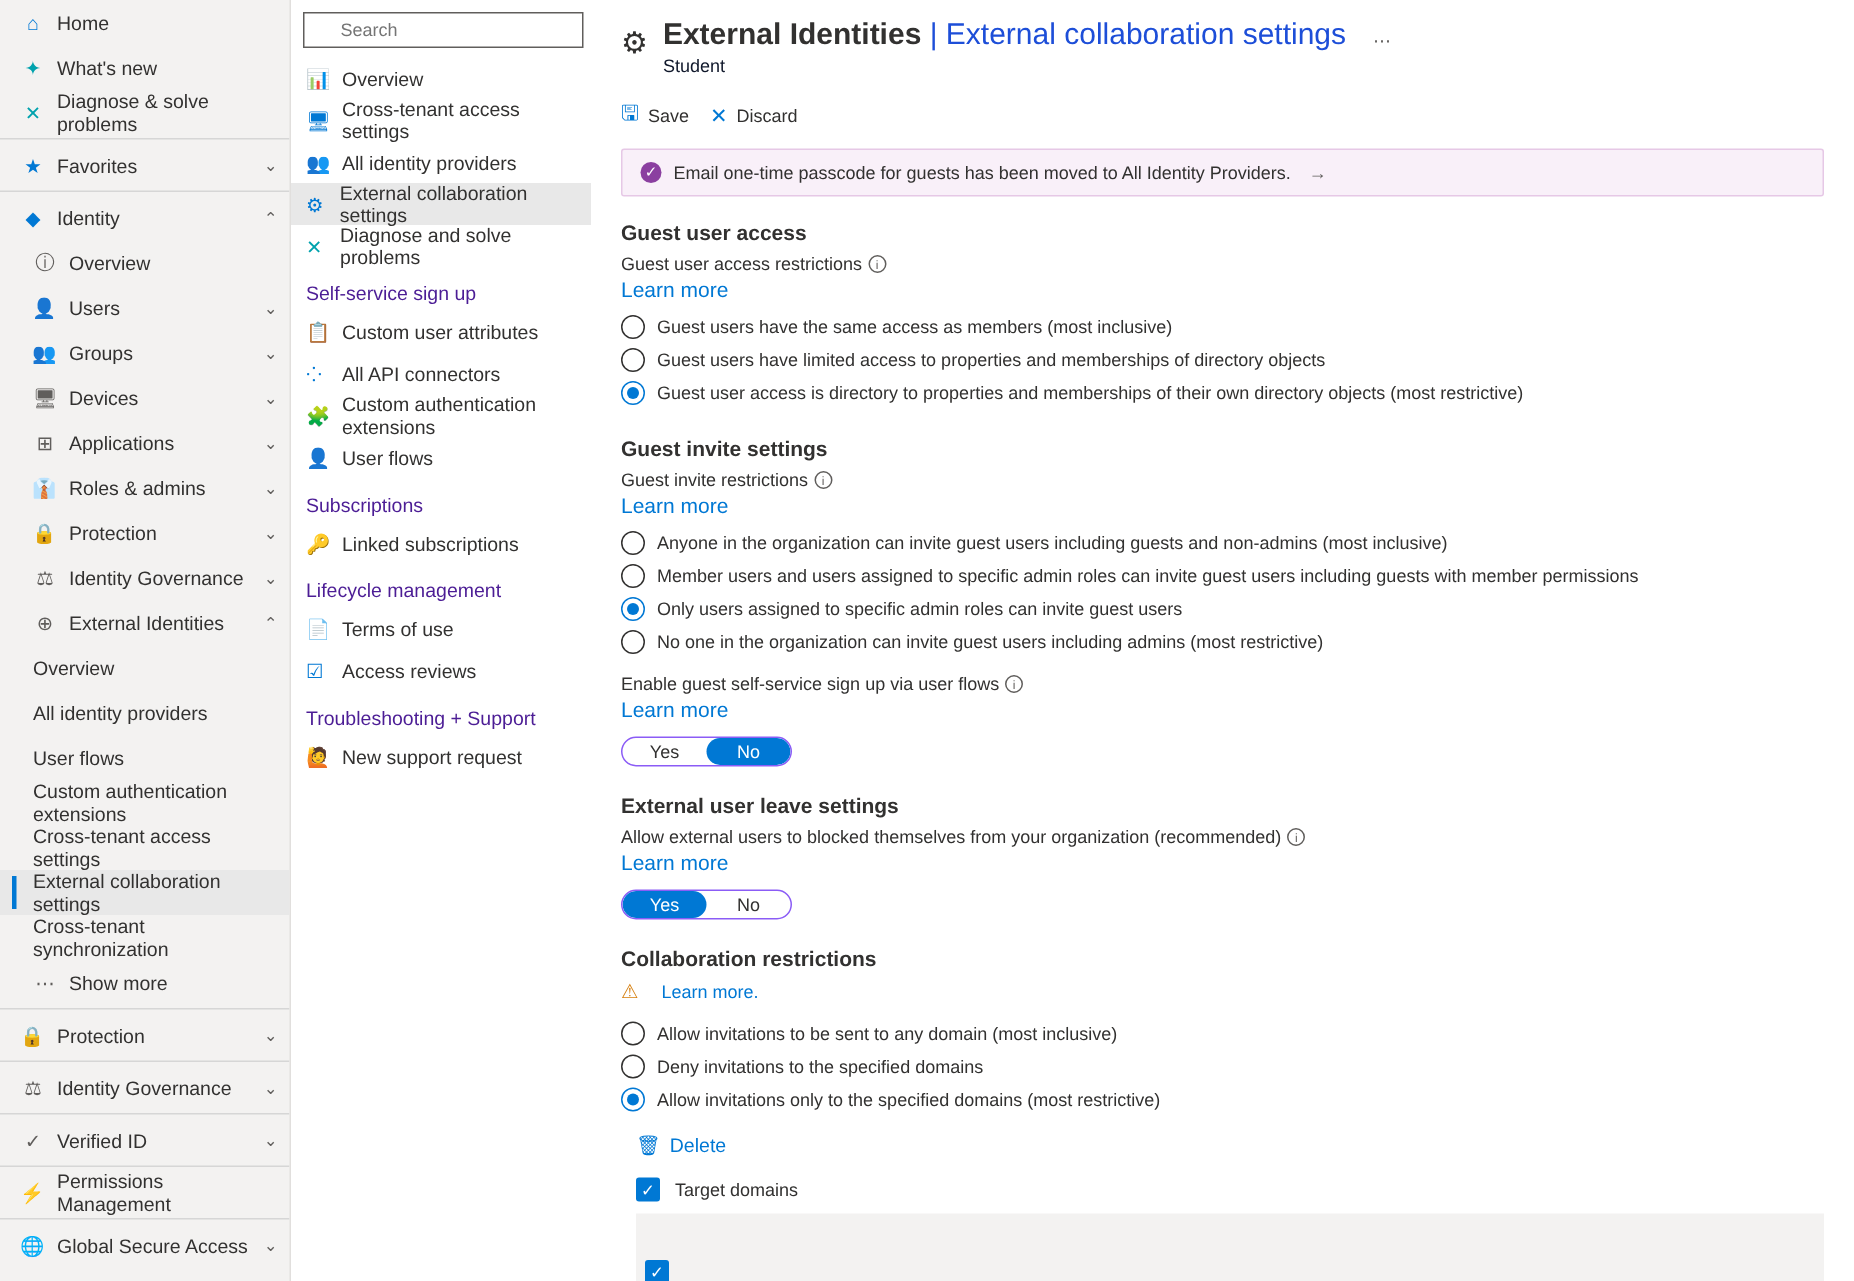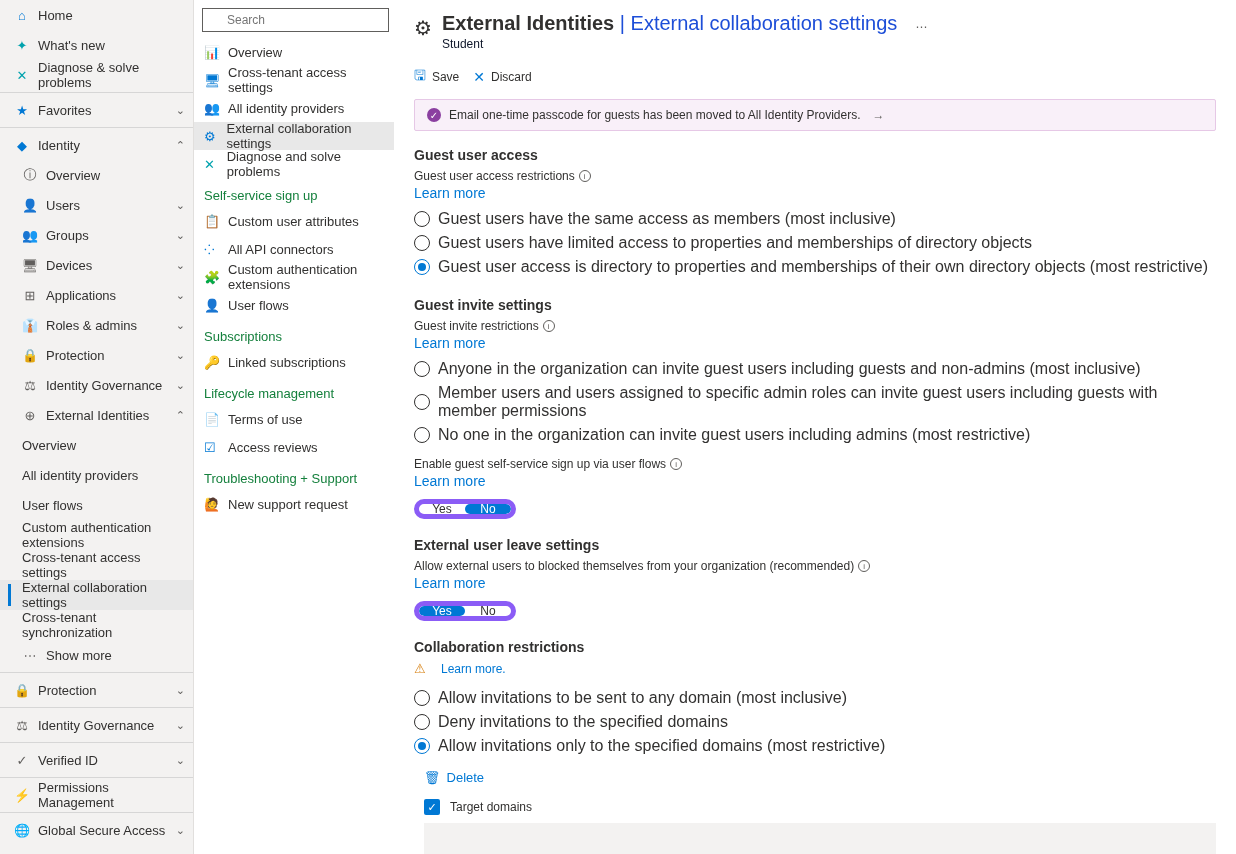--- a/index.html
+++ b/index.html
@@ -17,21 +17,21 @@
 .nav-item.selected::before { content:""; position:absolute; left:8px; top:4px; bottom:4px; width:3px; background:#0078d4; }
 .nav-divider { height: 1px; background: #d6d6d6; margin: 2px 0; }
 .sidebar2 .search-row { display:flex; align-items:flex-end; padding: 0 8px 6px 8px; gap:6px; }
 .sidebar2 .search { flex:1; border:1px solid #605e5c; height:24px; padding:0 6px 0 24px; font-size:12px; background:#fff; position:relative; }
 .search-wrap { position:relative; flex:1; }
 .search-wrap .sicon { position:absolute; left:6px; top:4px; color:#605e5c; font-size:13px; }
 .sb2-item { display:flex; align-items:center; padding: 5px 10px; cursor:pointer; height:28px; }
 .sb2-item.active { background:#e8e8e8; }
 .sb2-item .icon { width:16px; margin-right:8px; font-size:13px; display:inline-flex; }
 .sb2-item .label { font-size:13px; }
-.sb2-heading { padding: 10px 10px 4px 10px; font-size:13px; color:#15803d; font-weight:400; }
+.sb2-heading { padding: 10px 10px 4px 10px; font-size:13px; color:#4c1d95; font-weight:400; }
 .header { padding: 12px 20px 8px 20px; display:flex; align-items:flex-start; gap:10px; }
 .header .gear { font-size:20px; margin-top:4px; }
 .header h1 { font-size:20px; font-weight:600; }
 .header h1 .light { font-weight:400; color:#1d4ed8; }
 .header .sub { font-size:12px; color:#0f172a; margin-top:2px; }
 .header .dots { margin-left:8px; color:#605e5c; cursor:pointer; margin-top:8px; }
 .toolbar { display:flex; gap:14px; padding: 6px 20px 10px 20px; }
 .toolbar .tbtn { display:flex; align-items:center; gap:6px; cursor:pointer; color:#323130; }
 .toolbar .tbtn .ticon { color:#0078d4; font-size:14px; }
 .banner { margin: 0 20px 16px 20px; background:#f9f0f9; border:1px solid #e6c8e6; padding:8px 12px; display:flex; align-items:center; gap:8px; border-radius:2px; }
@@ -39,22 +39,22 @@
 .banner .arrow { color:#605e5c; margin-left:4px; cursor:pointer; }
 .section { padding: 0 20px 18px 20px; }
 .section h2 { font-size:14px; font-weight:600; margin-bottom:6px; }
 .section .subtitle { font-size:12px; color:#323130; display:flex; align-items:center; gap:4px; }
 .section .info { width:12px; height:12px; border:1px solid #605e5c; border-radius:50%; display:inline-flex; align-items:center; justify-content:center; font-size:8px; color:#605e5c; }
 .learnmore { color:#0078d4; font-size:14px; cursor:pointer; display:inline-block; margin-top:2px; margin-bottom:6px; }
 .radio-row { display:flex; align-items:center; gap:8px; padding:3px 0; }
 .radio { width:16px; height:16px; border:1px solid #323130; border-radius:50%; display:inline-flex; align-items:center; justify-content:center; flex-shrink:0; }
 .radio.checked { border-color:#0078d4; }
 .radio.checked::after { content:""; width:8px; height:8px; background:#0078d4; border-radius:50%; }
-.radio-row .rlabel { font-size:16px; }
-.toggle { display:inline-flex; border:5px solid #8b5cf6; border-radius:10px; overflow:hidden; height:20px; width:102px; margin-top:4px; }
+.radio-row .rlabel { font-size:12px; }
+.toggle { display:inline-flex; border:1px solid #8b5cf6; border-radius:10px; overflow:hidden; height:20px; width:114px; margin-top:4px; }
 .toggle .opt { flex:1; display:flex; align-items:center; justify-content:center; font-size:12px; cursor:pointer; }
 .toggle .opt.active { background:#0078d4; color:#fff; border-radius:10px; }
 .collab-note { display:flex; align-items:center; gap:6px; font-size:12px; margin-bottom:10px; }
 .collab-note .warn { color:#d67f0e; font-size:13px; }
 .collab-note a { color:#0078d4; cursor:pointer; }
 .domain-block { margin-left:10px; margin-top:12px; }
 .del-row { display:flex; align-items:center; gap:6px; color:#0078d4; cursor:pointer; margin-bottom:10px; font-size:13px;}
 .chk-row { display:flex; align-items:center; gap:10px; padding:4px 0; }
 .chk { width:16px; height:16px; background:#0078d4; color:#fff; display:inline-flex; align-items:center; justify-content:center; font-size:11px; flex-shrink:0; border-radius:2px;}
 .domain-item { display:flex; align-items:center; gap:10px; background:#f3f2f1; padding:4px 6px; margin-top:4px; }
@@ -337,20 +337,24 @@
     <div id="sec2-opts">
         <div class="radio-row">
           <span class="radio"></span>
           <span class="rlabel">Anyone in the organization can invite guest users including guests and non-admins (most inclusive)</span>
         </div>
         <div class="radio-row">
           <span class="radio"></span>
           <span class="rlabel">Member users and users assigned to specific admin roles can invite guest users including guests with member permissions</span>
         </div>
         <div class="radio-row">
+          <span class="radio checked"></span>
+          <span class="rlabel">Only users assigned to specific admin roles can invite guest users</span>
+        </div>
+        <div class="radio-row">
           <span class="radio"></span>
           <span class="rlabel">No one in the organization can invite guest users including admins (most restrictive)</span>
         </div>
       </div>
     <div style="height:10px"></div>
     <div class="subtitle">
       <span>Enable guest self-service sign up via user flows</span>
       <span class="info">i</span>
     </div>
     <span class="learnmore">Learn more</span><br>

